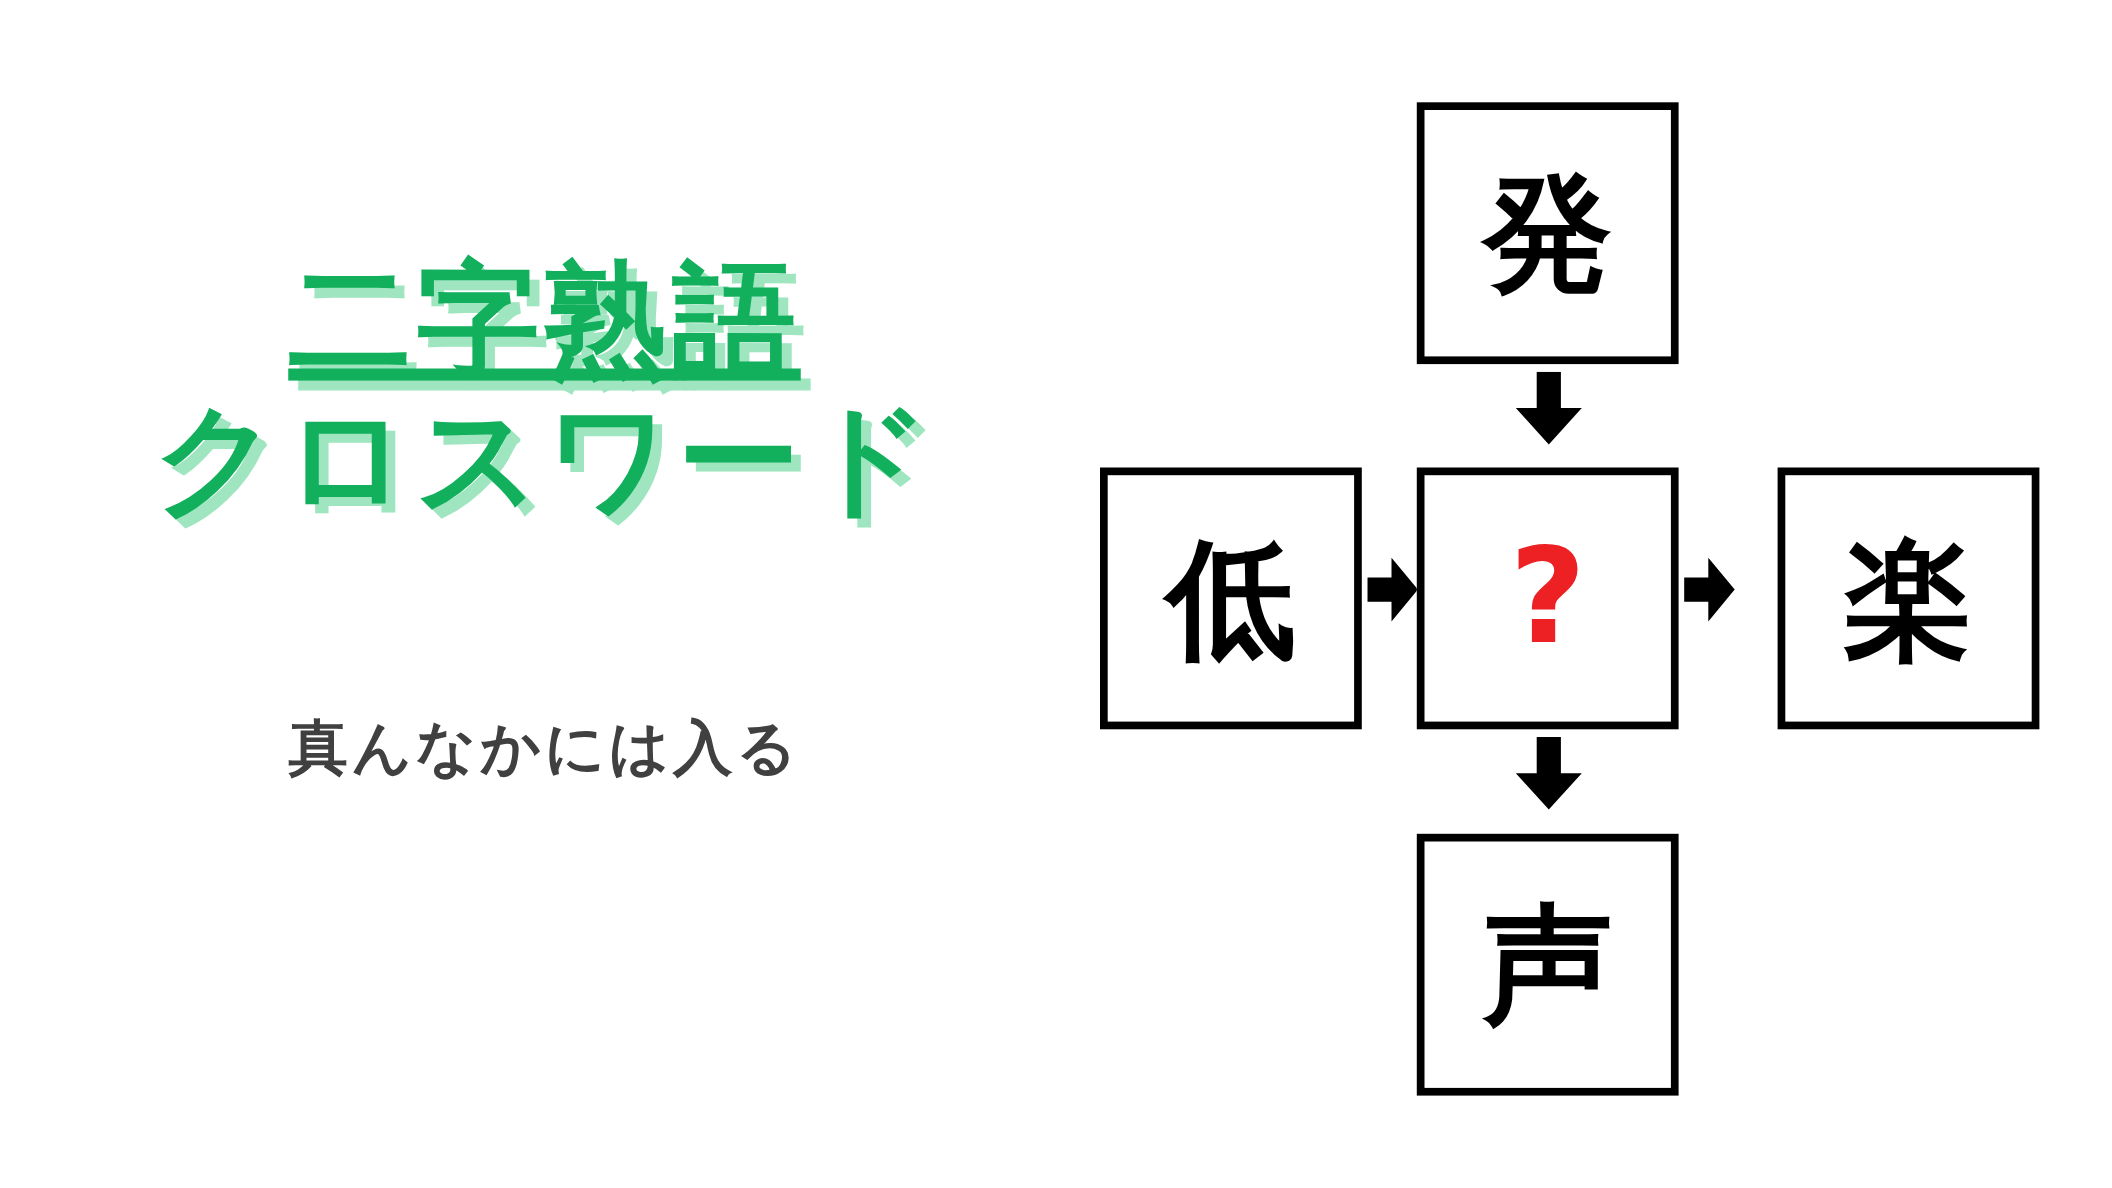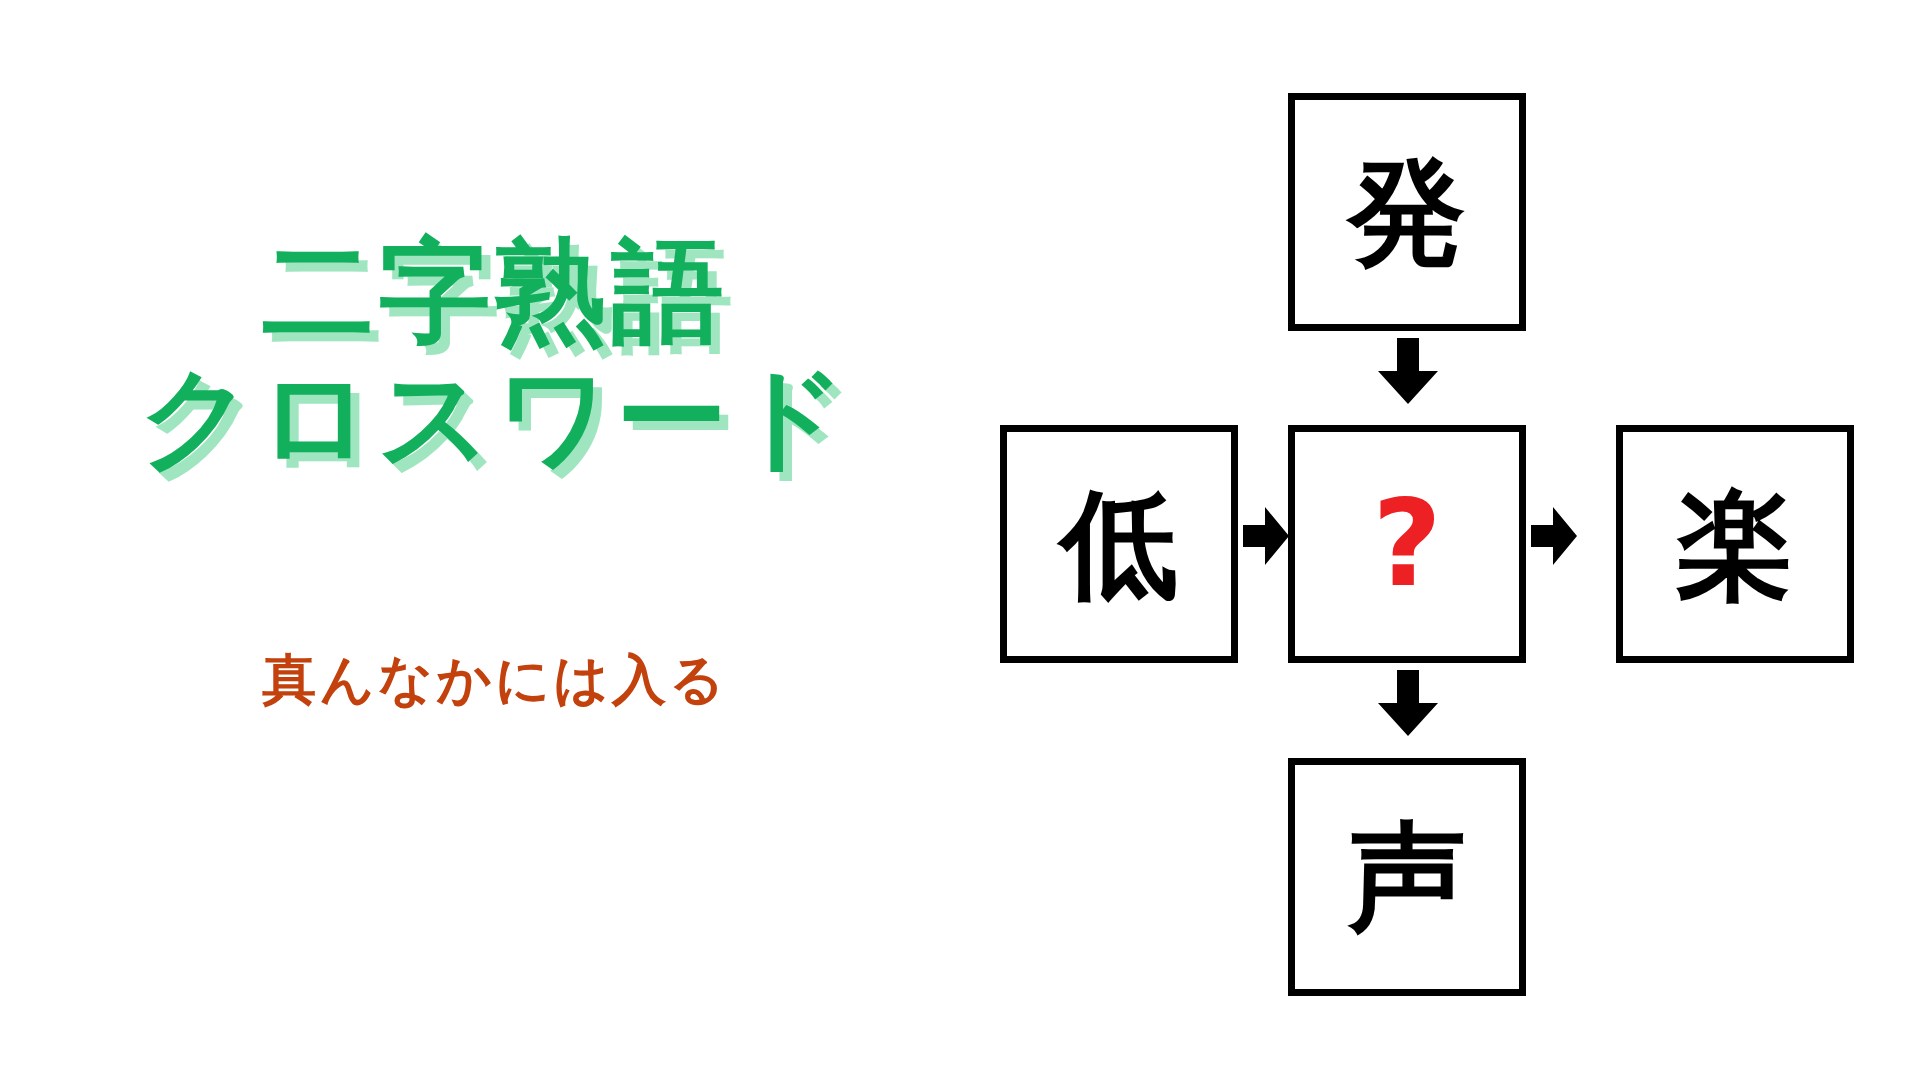--- a/index.html
+++ b/index.html
@@ -41,34 +41,34 @@
 
   .title-line {
     font-family: "DejaVu Sans", "Liberation Sans", sans-serif;
     font-weight: bold;
     color: #12b05c;
     letter-spacing: 0.04em;
     line-height: 1.07;
     text-shadow: 9px 9px 0 #9fe6c0;
     white-space: nowrap;
   }
-  .title-line-1 { font-size: 112px; }
+  .title-line-1 { font-size: 112px; text-decoration: underline; }
   .title-line-2 { font-size: 112px; margin-top: 6px; }
 
   .subtitle-block {
     position: absolute;
     left: 0;
     top: 648px;
     width: 990px;
     text-align: center;
   }
   .subtitle-line {
     font-family: "DejaVu Sans", "Liberation Sans", sans-serif;
     font-weight: bold;
-    color: #c2410c;
+    color: #404040;
     font-size: 54px;
     line-height: 1.2;
     letter-spacing: 0.06em;
     white-space: nowrap;
   }
 
   
   .puzzle {
     position: absolute;
     left: 980px;

